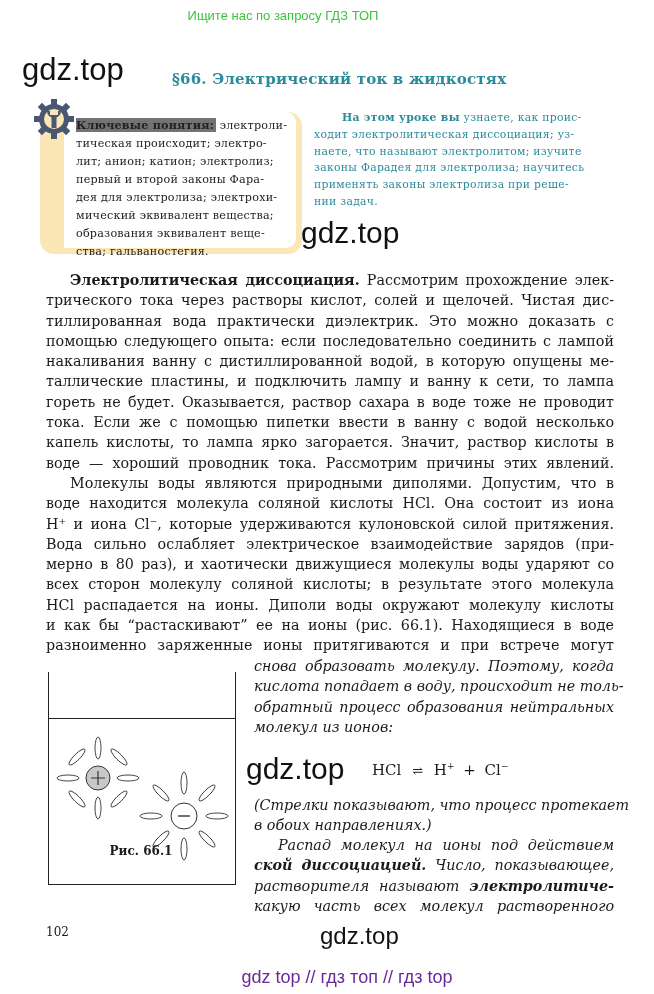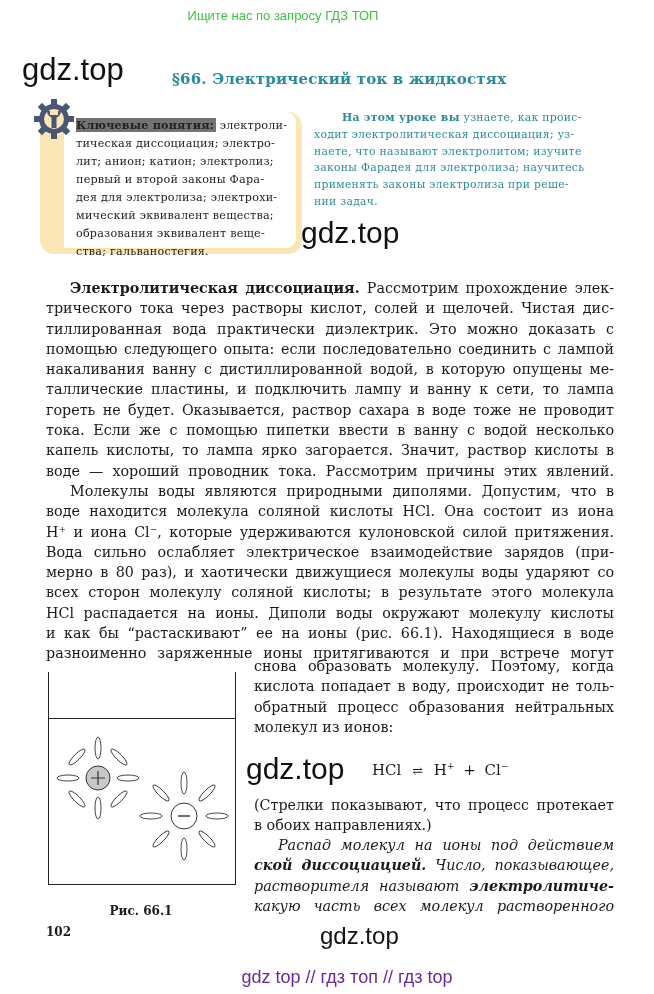--- a/index.html
+++ b/index.html
@@ -13,32 +13,32 @@
   .wm-4 { left: 320px; top: 922px; font-size: 24px; }
   .section-title { left: 172px; top: 70px; font-size: 15px; font-weight: bold; color: #2a8b9a; letter-spacing: 0.2px; font-family: "DejaVu Serif", serif; }
   .keybox { left: 40px; top: 112px; width: 262px; height: 142px; background: #fbe6b6; border-radius: 14px; }
   .keybox-inner { left: 64px; top: 112px; width: 232px; height: 136px; background: #ffffff; border-radius: 0 10px 10px 0; }
   .keybox-text { left: 76px; top: 116px; width: 222px; font-size: 11.2px; line-height: 18px; color: #222; letter-spacing: 0.2px; }
   .keybox-text b { font-weight: bold; background: #737373; padding-right: 2px; }
   .gear { left: 32px; top: 97px; width: 44px; height: 44px; }
   .lesson { left: 314px; top: 110px; width: 300px; font-size: 10.8px; line-height: 16.8px; color: #2a8b9a; text-align: justify; letter-spacing: 0.3px; }
   .lesson b { font-weight: bold; }
   .lesson .indent { display: inline-block; width: 28px; }
-  .body-text { left: 46px; top: 270px; width: 568px; font-size: 14.3px; line-height: 20.3px; text-align: justify; color: #1a1a1a; margin-top: 8px; }
+  .body-text { left: 46px; top: 270px; width: 568px; font-size: 14.3px; line-height: 20.3px; text-align: justify; color: #1a1a1a; }
   .body-text .line { display: block; text-align: justify; text-align-last: justify; white-space: nowrap; }
   .right-col { left: 254px; top: 670px; width: 360px; font-size: 14.3px; line-height: 20.3px; color: #1a1a1a; }
-  .right-col .line { display: block; text-align: justify; text-align-last: justify; white-space: nowrap; }
+  .right-col .line { display: block; text-align: justify; text-align-last: justify; white-space: nowrap; font-style: italic; }
   .right-col .line.last { text-align-last: left; }
   .eq { left: 372px; top: 761px; font-size: 15px; font-family: "DejaVu Serif", serif; }
   .eq sup { font-size: 9px; }
   .italic-block { left: 254px; top: 835px; width: 360px; font-size: 14.3px; line-height: 20.3px; font-style: italic; }
   .figure { left: 48px; top: 672px; width: 186px; height: 212px; border-left: 1.5px solid #222; border-right: 1.5px solid #222; border-bottom: 1.5px solid #222; }
   .figure .water { position: absolute; left: 0; top: 46px; width: 100%; border-top: 1.5px solid #222; }
-  .fig-caption { left: 48px; top: 904px; width: 186px; text-align: center; font-size: 12px; font-weight: bold; }
-  .page-num { left: 46px; top: 925px; font-size: 12px; font-weight: bold; }
+  .fig-caption { left: 48px; top: 844px; width: 186px; text-align: center; font-size: 12px; font-weight: bold; }
+  .page-num { left: 46px; top: 925px; font-size: 12px; font-weight: normal; }
   .footer { left: 0; top: 967px; width: 654px; text-align: center; font-family: "Liberation Sans", sans-serif; font-size: 18px; color: #6a2a9a; padding-left: 20px; }
 </style>
 </head>
 <body>
 
 <div class="abs top-banner">Ищите нас по запросу ГДЗ ТОП</div>
 
 <div class="abs wm wm-1">gdz.top</div>
 <div class="abs section-title">§66. Электрический ток в жидкостях</div>
 
@@ -56,21 +56,21 @@
     <rect x="2" y="19" width="8" height="6" transform="rotate(45 22 22)"></rect>
     <rect x="34" y="19" width="8" height="6" transform="rotate(45 22 22)"></rect>
   </g>
   <circle cx="22" cy="22" r="10" fill="#fbe6b6"></circle>
   <path d="M15 14 a7 7 0 0 0 14 0 l-3 0 l0 4 l-8 0 l0 -4 z" fill="#4a5773"></path>
   <rect x="19.5" y="20" width="5" height="11" fill="#4a5773"></rect>
 </svg>
 <div class="abs keybox-text">
   <b>Ключевые понятия:</b>
   <span>электроли-</span><br>
-  <span>тическая диссоциация; электро-</span><br>
+  <span>тическая происходит; электро-</span><br>
   <span>лит; анион; катион; электролиз;</span><br>
   <span>первый и второй законы Фара-</span><br>
   <span>дея для электролиза; электрохи-</span><br>
   <span>мический эквивалент вещества;</span><br>
   <span>образования эквивалент веще-</span><br>
   <span>ства; гальваностегия.</span>
 </div>
 
 <div class="abs lesson">
   <span class="indent"></span><b>На этом уроке вы</b>

